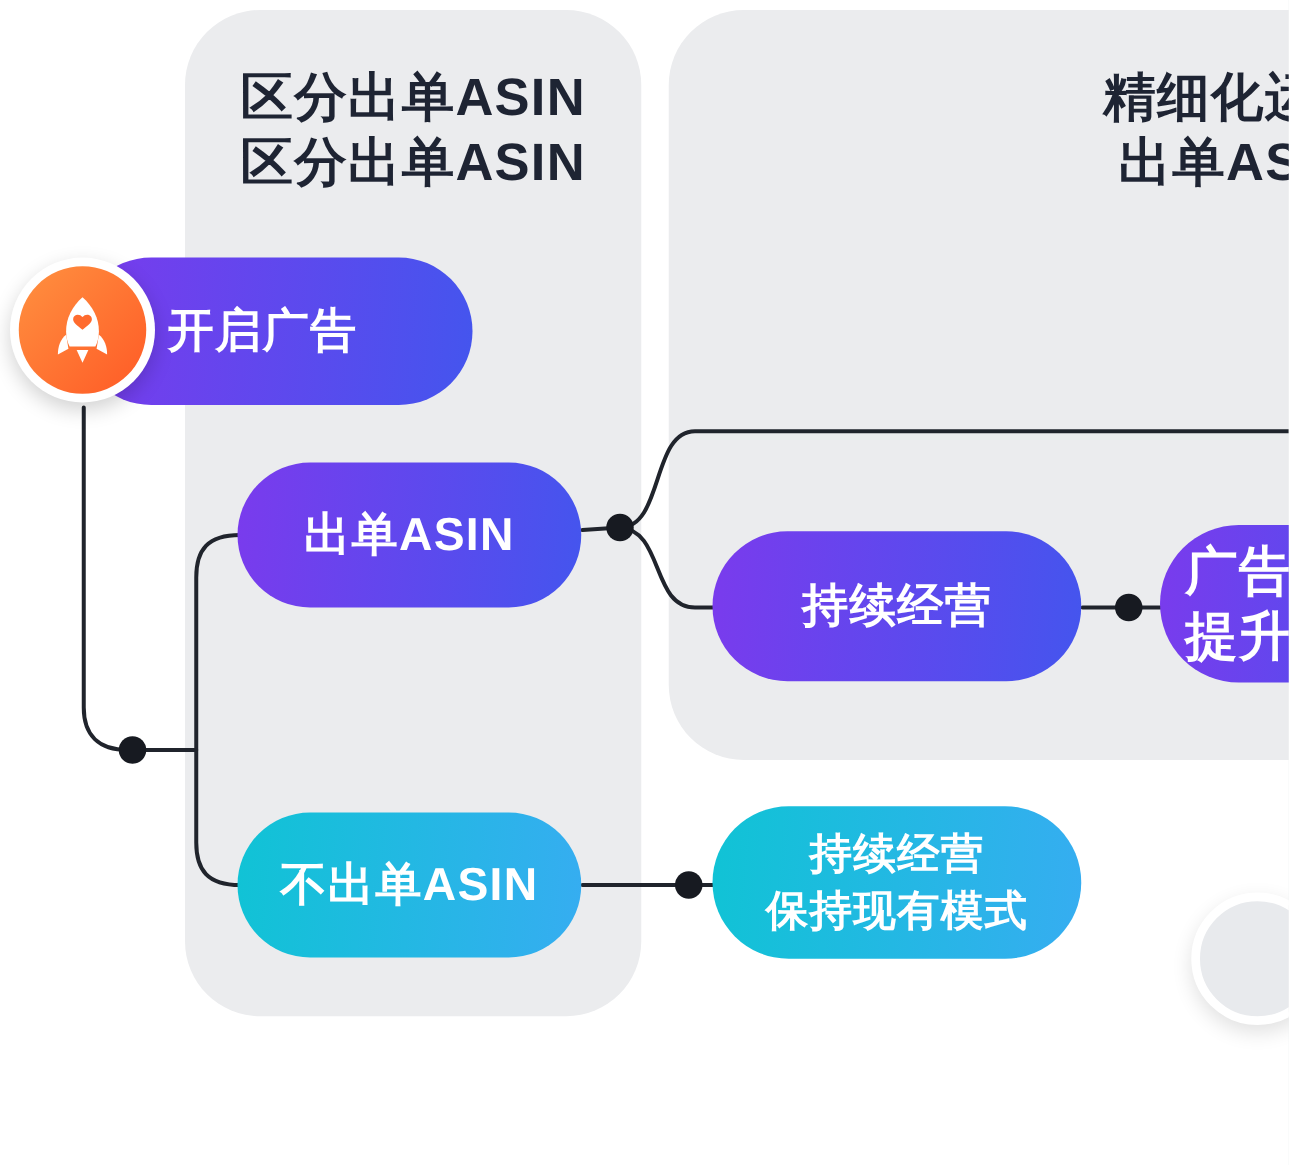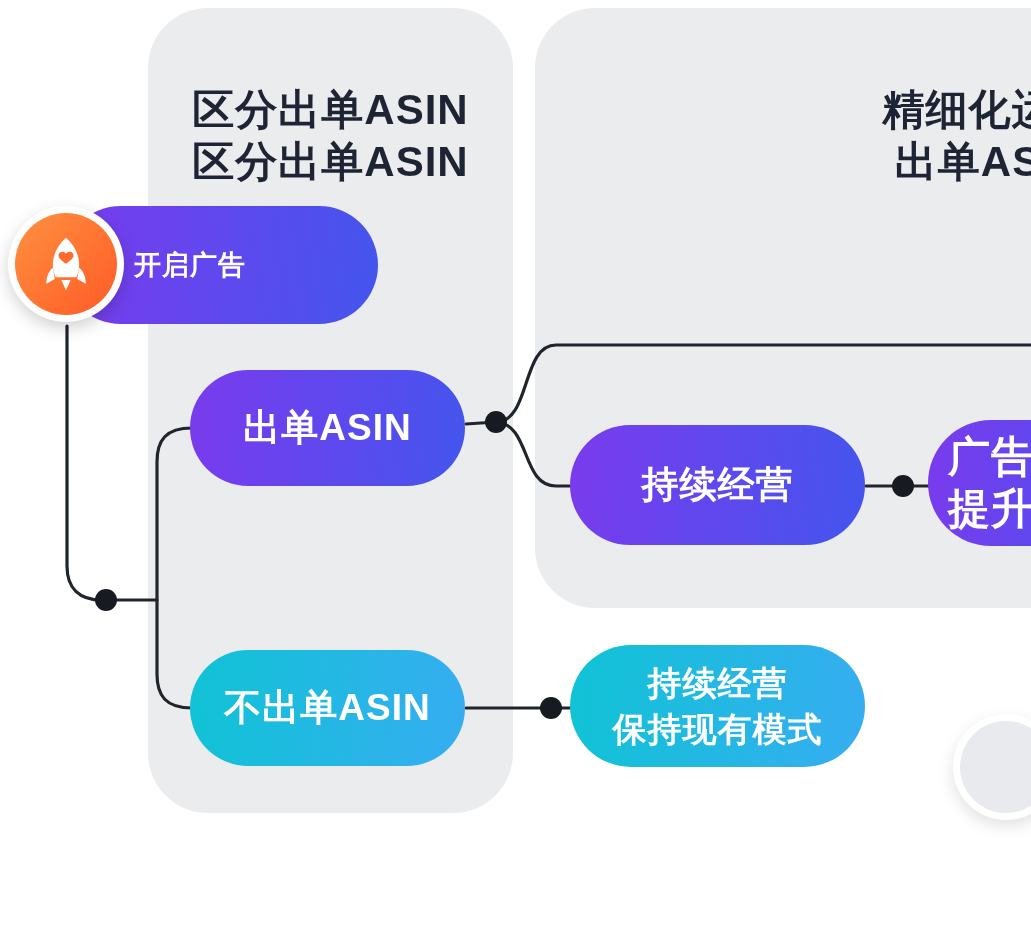--- a/index.html
+++ b/index.html
@@ -21,40 +21,39 @@
   .panel-left{left:148px;top:8px;width:365px;height:805px;}
   .panel-right{left:535px;top:8px;width:910px;height:600px;}
   .panel-title{
     padding-top:44px;
     text-align:center;
     font-size:42px;
     line-height:52px;
     font-weight:bold;
     color:var(--title-color,#1e2433);
     letter-spacing:1px;
-    margin-top:32px;
   }
 
   
   svg.connectors{position:absolute;left:0;top:0;width:1031px;height:932px;pointer-events:none;}
   svg.connectors path{fill:none;stroke:var(--line-color,#20242c);stroke-width:3.2;stroke-linecap:round;}
   svg.connectors circle{fill:var(--dot-color,#171a21);}
 
   
   .pill{
     position:absolute;
     display:flex;align-items:center;justify-content:center;
     color:#ffffff;font-weight:bold;font-size:37px;
     border-radius:999px;
     letter-spacing:1px;
   }
   .purple{background:linear-gradient(95deg,var(--purple-a,#7a3bed),var(--purple-b,#4455ee));}
   .cyan{background:linear-gradient(95deg,var(--cyan-a,#10c3d5),var(--cyan-b,#36adf1));}
 
-  .node-start{left:62px;top:206px;width:316px;height:118px;justify-content:flex-start;padding-left:72px;box-sizing:border-box;font-size:27px;}
+  .node-start{left:62px;top:206px;width:316px;height:118px;justify-content:flex-start;padding-left:72px;box-sizing:border-box;font-size:37px;}
   .node-order{left:190px;top:370px;width:275px;height:116px;}
   .node-noorder{left:190px;top:650px;width:275px;height:116px;}
   .node-intermittent{left:570px;top:425px;width:295px;height:120px;}
   .node-keep{left:570px;top:645px;width:295px;height:122px;flex-direction:column;font-size:34px;line-height:46px;}
   .node-adboost{left:928px;top:420px;width:240px;height:126px;border-radius:63px;flex-direction:column;align-items:flex-start;padding-left:20px;box-sizing:border-box;font-size:42px;line-height:52px;}
 
   
   .badge{
     position:absolute;left:8px;top:206px;width:116px;height:116px;
     background:#ffffff;border-radius:50%;

